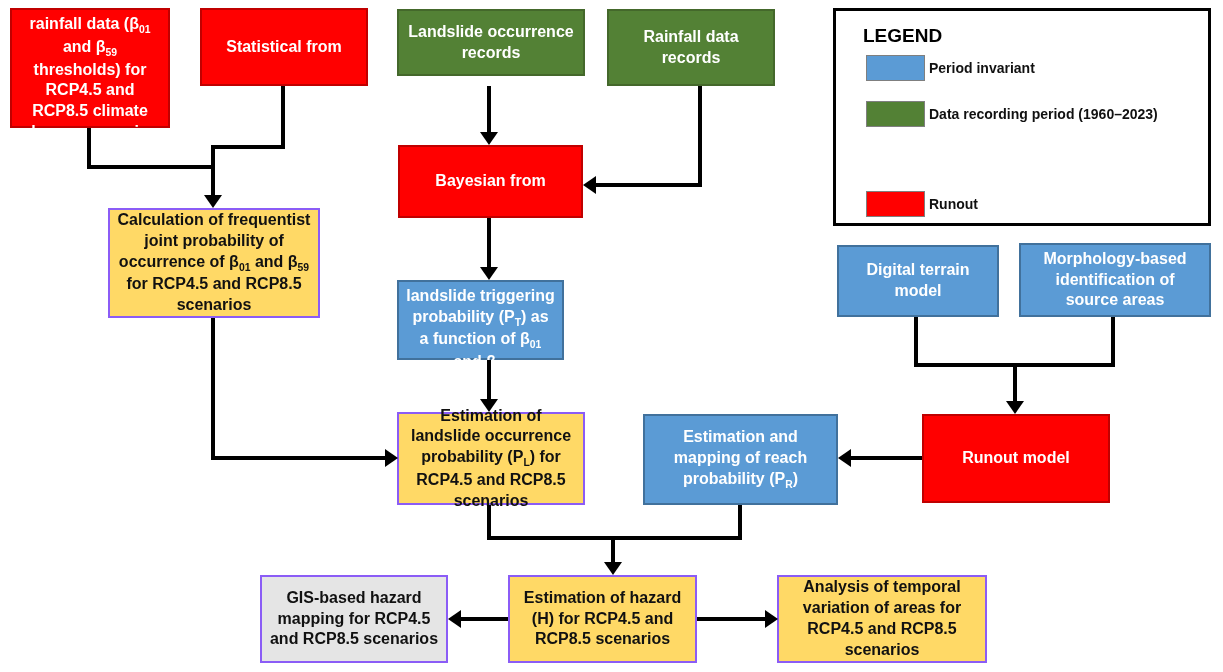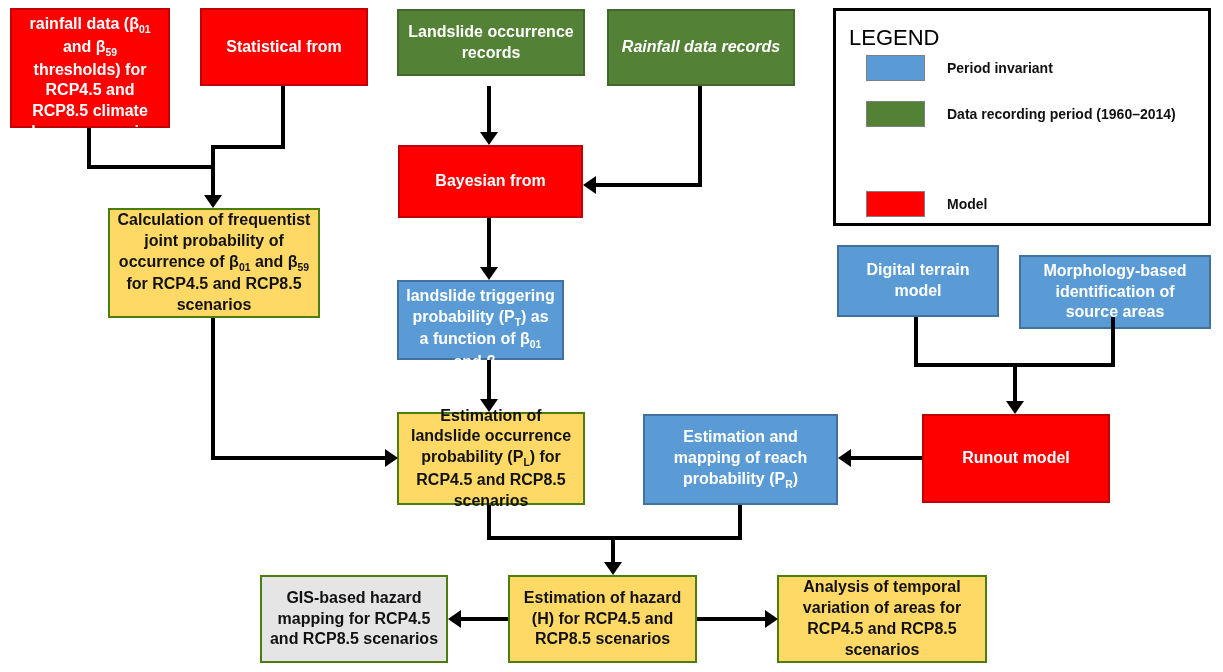--- a/index.html
+++ b/index.html
@@ -9,73 +9,73 @@
   }
   .node {
     position:absolute; display:flex; align-items:center; justify-content:center;
     text-align:center; font-weight:bold; font-size:16px; line-height:1.3;
     box-sizing:border-box; padding:12px 7px;
   }
   .node sub { font-size:0.65em; }
   .red    { border:2px solid #c00000; color:#ffffff; }
   .green  { border:2px solid #44682b; color:#ffffff; }
   .blue   { border:2px solid #41719c; color:#ffffff; }
-  .yellow { border:2px solid #4d7c0f; color:#111111; }
+  .yellow { border:2px solid #8b5cf6; color:#111111; }
   .seg { position:absolute; background:#000000; }
   .ah  { position:absolute; width:0; height:0; }
   .ah-down  { border-left:9px solid transparent; border-right:9px solid transparent; border-top:13px solid #000; }
   .ah-left  { border-top:9px solid transparent; border-bottom:9px solid transparent; border-right:13px solid #000; }
   .ah-right { border-top:9px solid transparent; border-bottom:9px solid transparent; border-left:13px solid #000; }
   .legend {
     position:absolute; left:833px; top:8px; width:378px; height:218px;
     border:3px solid #000; box-sizing:border-box; background:#fff;
   }
-  .legend-title { position:absolute; left:13px; top:14px; font-size:22px; font-weight:normal; color:#000; }
-  .lrow { position:absolute; left:30px; display:flex; align-items:center; gap:22px; }
+  .legend-title { position:absolute; left:27px; top:14px; font-size:19px; font-weight:bold; color:#000; }
+  .lrow { position:absolute; left:30px; display:flex; align-items:center; gap:4px; }
   .swatch { width:59px; height:26px; border:1px solid #7f7f7f; box-sizing:border-box; flex:0 0 auto; }
   .llabel { font-size:14px; font-weight:bold; color:#111; width:252px; line-height:1.35; }
 </style>
 </head>
 <body>
 
 <div class="canvas">
 
   <div class="node red" style="left: 10px; top: 8px; width: 160px; height: 120px; background: rgb(255, 0, 0);">
     <span>Simulation of rainfall data (β<sub>01</sub> and β<sub>59</sub> thresholds) for RCP4.5 and RCP8.5 climate change scenarios</span>
   </div>
 
   <div class="node red" style="left: 200px; top: 8px; width: 168px; height: 78px; background: rgb(255, 0, 0);">
     <span>Statistical from</span>
   </div>
 
   <div class="node green" style="left: 397px; top: 9px; width: 188px; height: 67px; background: rgb(83, 129, 53);">
     <span>Landslide occurrence records</span>
   </div>
 
-  <div class="node green" style="left: 607px; top: 9px; width: 188px; height: 77px; background: rgb(83, 129, 53); font-style: italic;">
+  <div class="node green" style="left: 607px; top: 9px; width: 168px; height: 77px; background: rgb(83, 129, 53);">
     <span>Rainfall data records</span>
   </div>
 
   <div class="node red" style="left: 398px; top: 145px; width: 185px; height: 73px; background: rgb(255, 0, 0);">
     <span>Bayesian from</span>
   </div>
 
   <div class="node yellow" style="left: 108px; top: 208px; width: 212px; height: 110px; background: rgb(255, 217, 102);">
     <span>Calculation of frequentist joint probability of occurrence of β<sub>01</sub> and β<sub>59</sub> for RCP4.5 and RCP8.5 scenarios</span>
   </div>
 
   <div class="node blue" style="left: 397px; top: 280px; width: 167px; height: 80px; background: rgb(91, 155, 213);">
     <span>Estimation of landslide triggering probability (P<sub>T</sub>) as a function of β<sub>01</sub> and β<sub>59</sub></span>
   </div>
 
   <div class="node blue" style="left: 837px; top: 245px; width: 162px; height: 72px; background: rgb(91, 155, 213);">
     <span>Digital terrain model</span>
   </div>
 
-  <div class="node blue" style="left: 1019px; top: 243px; width: 192px; height: 74px; background: rgb(91, 155, 213); margin-top: 12px;">
+  <div class="node blue" style="left: 1019px; top: 243px; width: 192px; height: 74px; background: rgb(91, 155, 213);">
     <span>Morphology-based identification of source areas</span>
   </div>
 
   <div class="node yellow" style="left: 397px; top: 412px; width: 188px; height: 93px; background: rgb(255, 217, 102);">
     <span>Estimation of landslide occurrence probability (P<sub>L</sub>) for RCP4.5 and RCP8.5 scenarios</span>
   </div>
 
   <div class="node blue" style="left: 643px; top: 414px; width: 195px; height: 91px; background: rgb(91, 155, 213);">
     <span>Estimation and mapping of reach probability (P<sub>R</sub>)</span>
   </div>
@@ -97,25 +97,25 @@
   </div>
 
   <div class="legend">
     <div class="legend-title">LEGEND</div>
     <div class="lrow" style="top:44px">
       <span class="swatch" style="background: rgb(91, 155, 213);"></span>
       <span class="llabel">Period invariant</span>
     </div>
     <div class="lrow" style="top:90px">
       <span class="swatch" style="background: rgb(83, 129, 53);"></span>
-      <span class="llabel">Data recording period (1960–2014)</span>
+      <span class="llabel">Data recording period (1960–2023)</span>
     </div>
     <div class="lrow" style="top:180px">
       <span class="swatch" style="background: rgb(255, 0, 0);"></span>
-      <span class="llabel">Model</span>
+      <span class="llabel">Runout</span>
     </div>
   </div>
 
   <div class="seg" style="left:87px;top:128px;width:4px;height:41px"></div>
   <div class="seg" style="left:87px;top:165px;width:128px;height:4px"></div>
   <div class="seg" style="left:281px;top:86px;width:4px;height:63px"></div>
   <div class="seg" style="left:211px;top:145px;width:74px;height:4px"></div>
   <div class="seg" style="left:211px;top:145px;width:4px;height:51px"></div>
   <div class="ah ah-down" style="left:204px;top:195px"></div>
 

